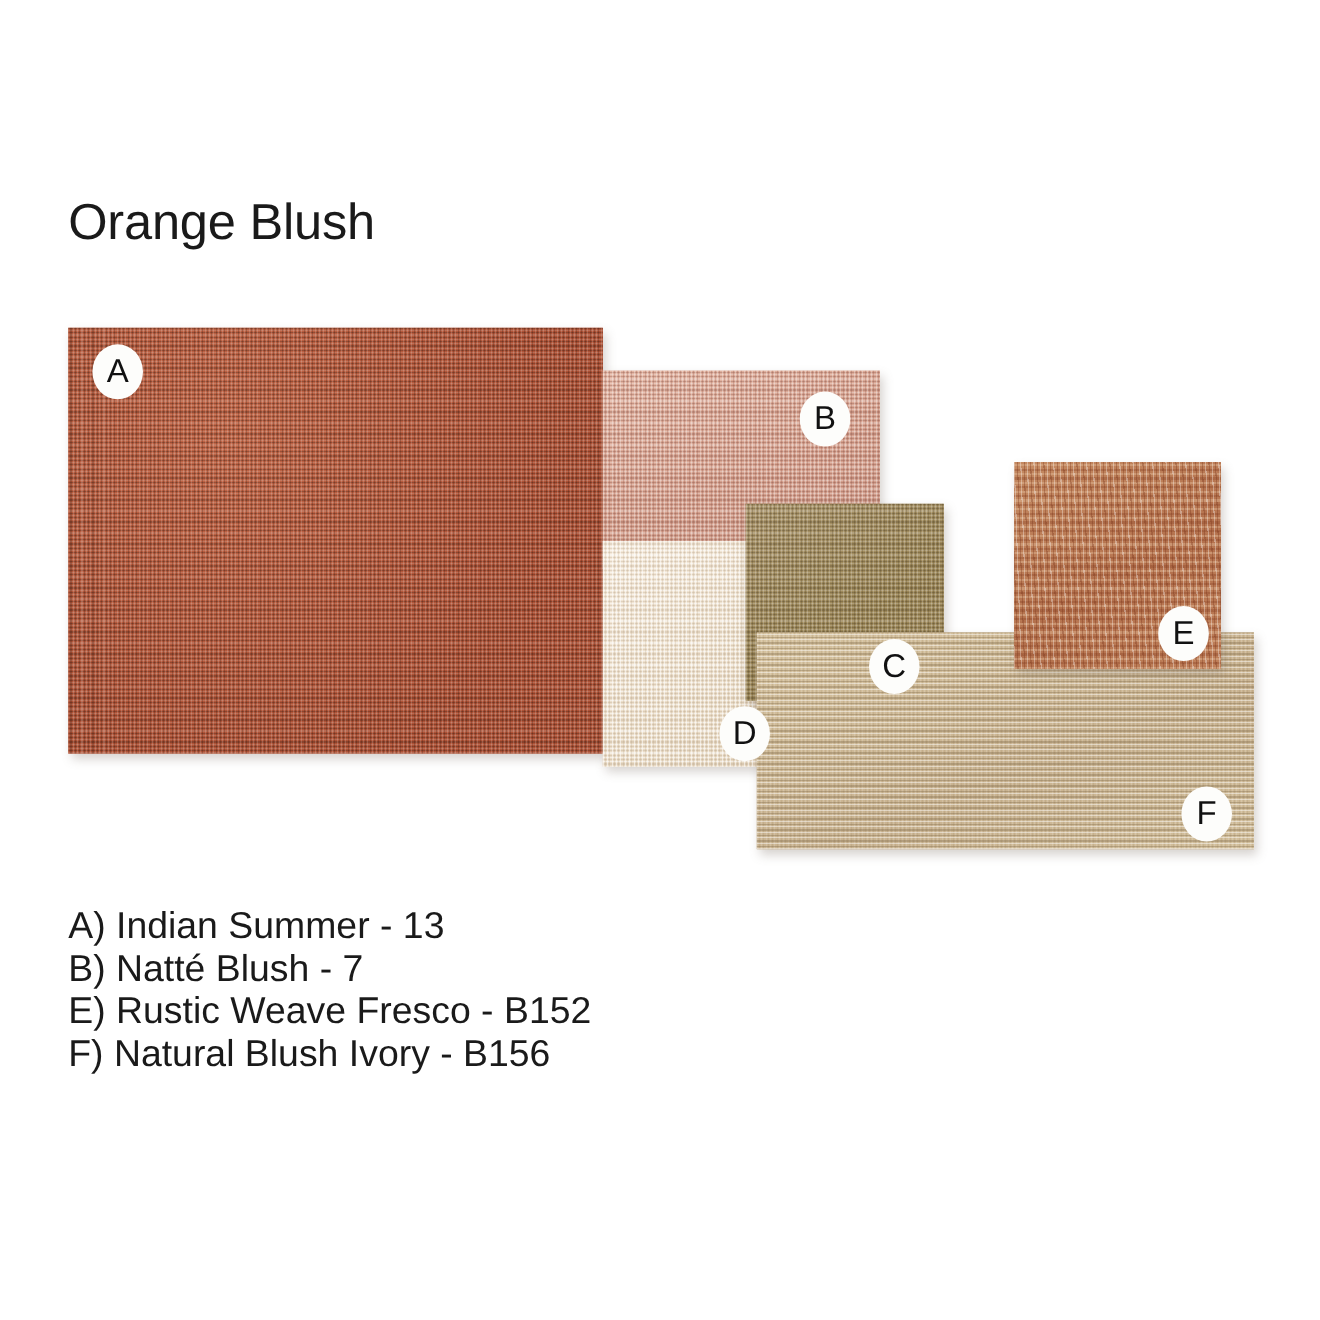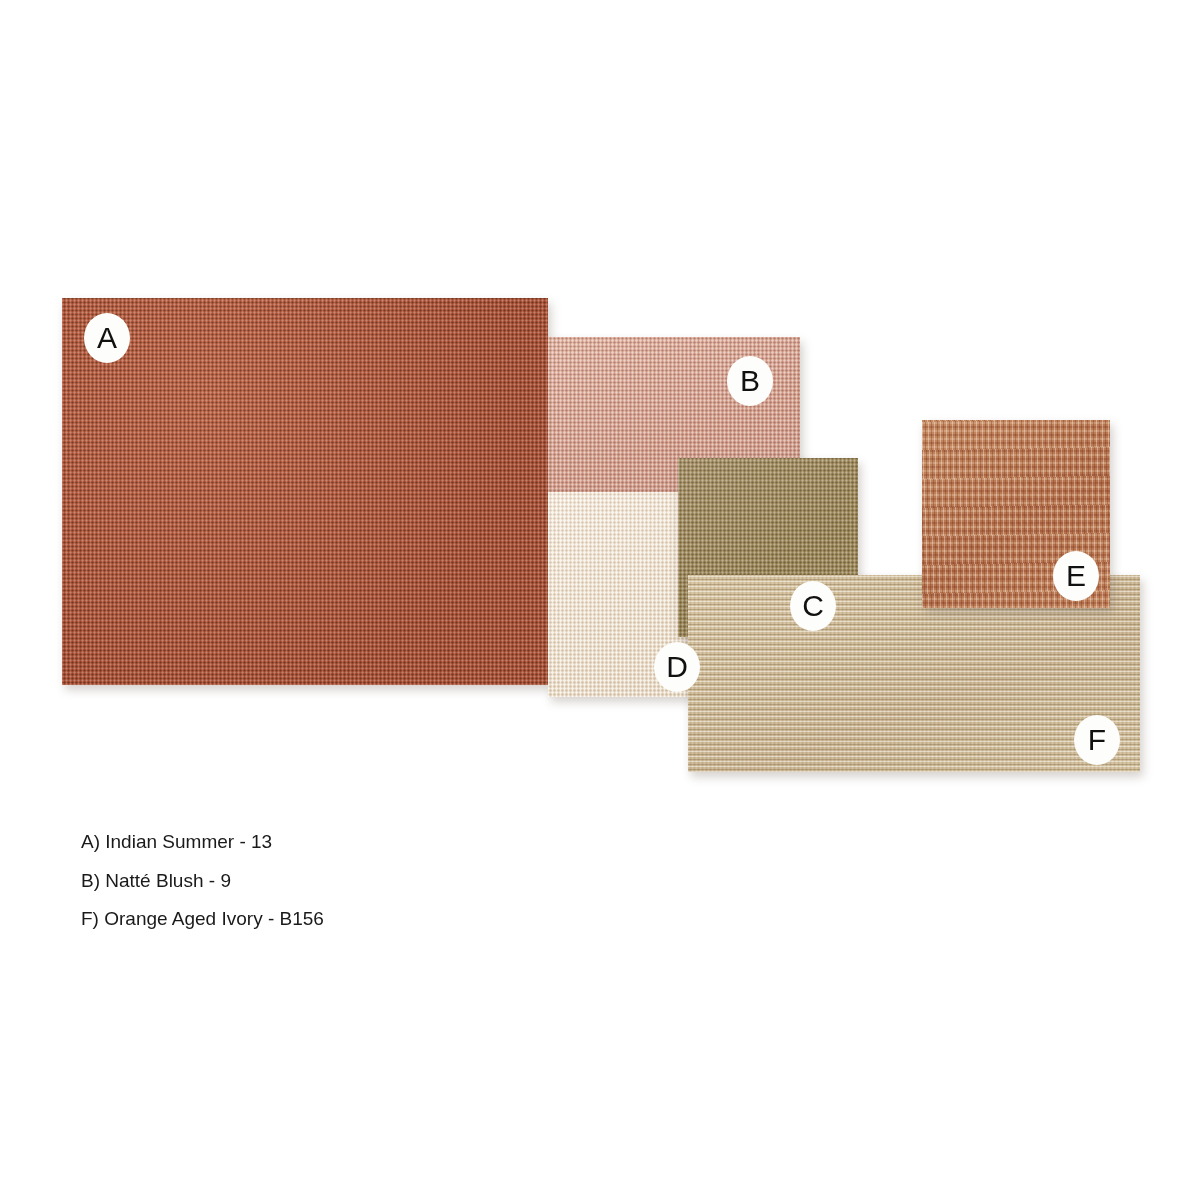--- a/index.html
+++ b/index.html
@@ -210,33 +210,33 @@
 
   
   .legend {
     position: absolute;
     left: 62px;
     top: 823px;
     display: flex;
     flex-direction: column;
   }
   .legend-item {
-    font-size: 19px;
+    font-size: 34px;
     font-weight: 400;
     color: #1a1a1a;
     line-height: 38.6px;
     white-space: nowrap;
-    margin-left: 19px;
   }
 </style>
 </head>
 <body>
 
 <div id="palette-root">
 
+  <div class="page-title">Orange Blush</div>
 
   <div class="swatch-board">
 
     <div class="swatch sw-a"></div>
     <div class="swatch sw-b"></div>
     <div class="swatch sw-d"></div>
     <div class="swatch sw-c"></div>
     <div class="swatch sw-f"></div>
     <div class="swatch sw-e"></div>
 
@@ -244,17 +244,18 @@
     <div class="badge badge-b">B</div>
     <div class="badge badge-c">C</div>
     <div class="badge badge-d">D</div>
     <div class="badge badge-e">E</div>
     <div class="badge badge-f">F</div>
 
   </div>
 
   <div class="legend">
     <div class="legend-item">A) Indian Summer - 13</div>
-    <div class="legend-item">B) Natté Blush - 9</div>
-    <div class="legend-item">F) Orange Aged Ivory - B156</div>
+    <div class="legend-item">B) Natté Blush - 7</div>
+    <div class="legend-item">E) Rustic Weave Fresco - B152</div>
+    <div class="legend-item">F) Natural Blush Ivory - B156</div>
   </div>
 
 </div>
 
 </body></html>

